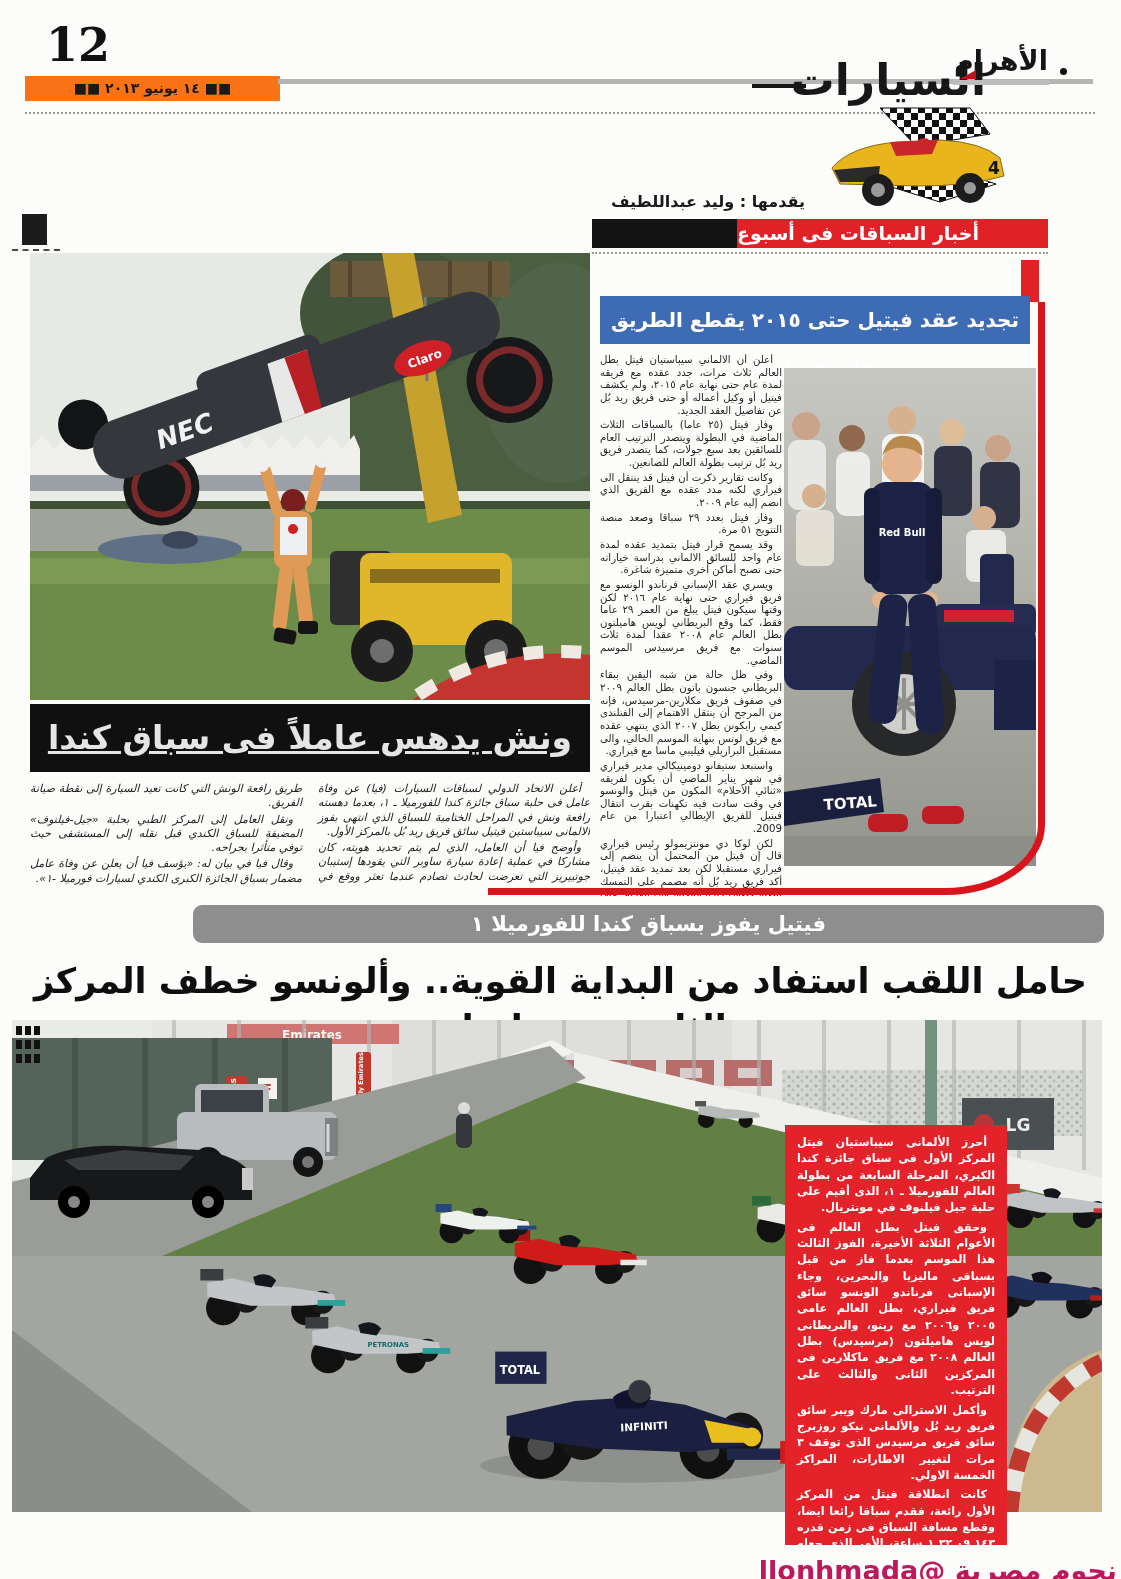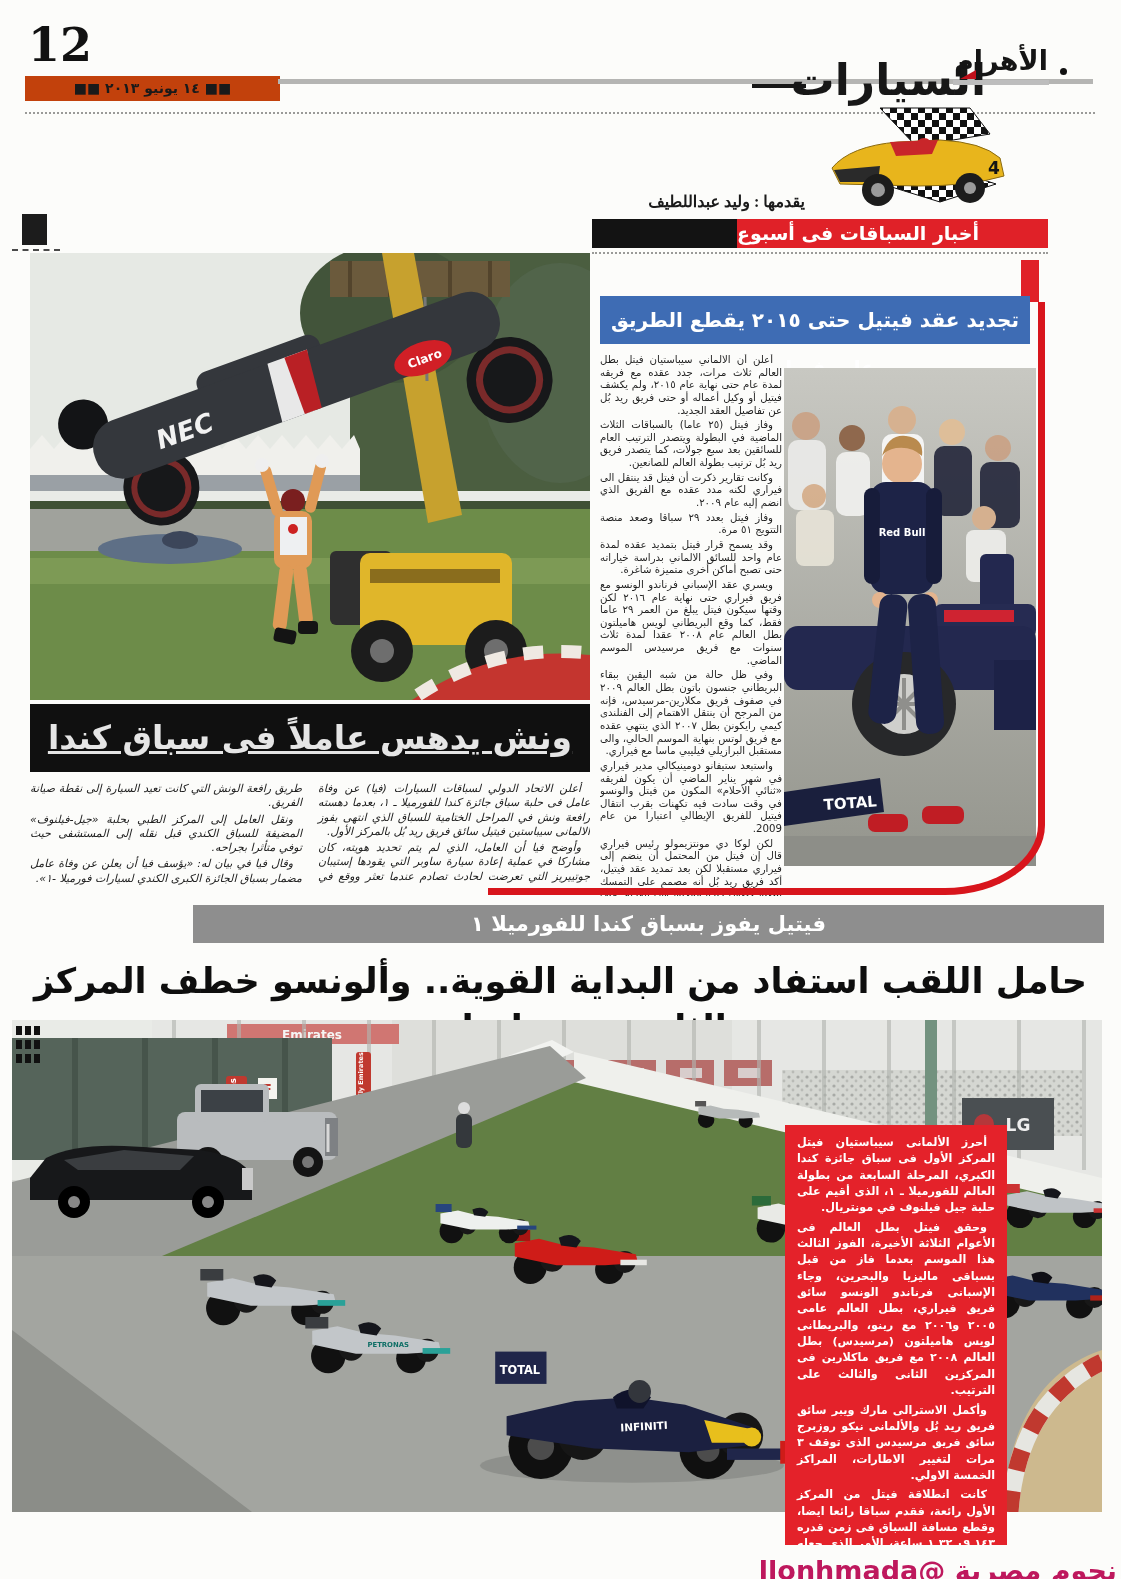--- a/index.html
+++ b/index.html
@@ -1,35 +1,35 @@
 <!DOCTYPE html>
 <html lang="ar"><head>
 <meta charset="utf-8">
 <style>
   html,body{margin:0;padding:0;background:#e9e9e9;}
   *{box-sizing:border-box;}
   #page{position:relative;width:1121px;height:1579px;margin:0 auto;background:#fcfcfa;
         font-family:"DejaVu Sans",sans-serif;overflow:hidden;color:#1a1a1a;}
   .abs{position:absolute;}
   
-  .pagenum{left:28px;top:18px;font-family:"DejaVu Serif",serif;font-size:46px;font-weight:bold;color:#111;}
-  .datebox{left:25px;top:76px;width:255px;height:25px;background:#c2410c;text-align:center;
+  .pagenum{left:46px;top:18px;font-family:"DejaVu Serif",serif;font-size:46px;font-weight:bold;color:#111;}
+  .datebox{left:25px;top:76px;width:255px;height:25px;background:#f97316;text-align:center;
            line-height:25px;font-size:14px;font-weight:bold;direction:rtl;}
   .grayrule{left:278px;top:79px;width:815px;height:5px;background:#b5b5b3;}
   .dotted{border-top:2px dotted #9a9a98;height:0;}
   .masthead{left:828px;top:50px;width:158px;height:60px;font-size:44px;font-weight:bold;
             color:#171717;text-align:center;direction:rtl;letter-spacing:-2px;line-height:60px;}
   .ahram{left:953px;top:44px;width:96px;font-size:27px;font-weight:bold;color:#151515;
          text-align:center;direction:rtl;line-height:34px;}
   .ahram-accent{left:960px;top:70px;width:0;height:0;border-left:16px solid transparent;
                 border-bottom:9px solid #c1121c;}
   .ahram-underline{left:953px;top:80px;width:96px;height:5px;background:#bdbdbd;}
   .blackdash{left:752px;top:84px;width:54px;height:4px;background:#161616;}
   .blackdot{left:1060px;top:68px;width:7px;height:7px;border-radius:50%;background:#111;}
-  .presenter{left:605px;top:192px;width:200px;font-size:16px;font-weight:bold;direction:rtl;text-align:right;font-family:Liberation Serif, serif;}
+  .presenter{left:605px;top:192px;width:200px;font-size:16px;font-weight:bold;direction:rtl;text-align:right;}
   .banner-black{left:592px;top:219px;width:145px;height:29px;background:#131313;}
   .banner-red{left:737px;top:219px;width:311px;height:29px;background:#e02128;color:#fff;
               font-size:19px;font-weight:bold;text-align:left;line-height:29px;direction:rtl;}
   .corner-sq{left:22px;top:214px;width:25px;height:31px;background:#1c1c1c;}
   .corner-dash{left:12px;top:249px;width:48px;border-top:2px dashed #4a4a4a;height:0;}
   
   .photo{overflow:hidden;background:#d8dad5;}
   
   .caption-box{left:30px;top:704px;width:560px;height:68px;background:#101010;color:#e5e5e5;
                font-size:33px;font-weight:bold;text-align:center;line-height:68px;direction:rtl;text-decoration:underline;}
@@ -40,21 +40,21 @@
   .red-tab{left:1021px;top:260px;width:18px;height:42px;background:#e02128;}
   .blue-head{left:600px;top:296px;width:430px;height:48px;background:#3e6cb4;color:#fff;
              font-size:20px;font-weight:bold;text-align:center;line-height:48px;direction:rtl;letter-spacing:-0.3px;}
   .article-col{left:600px;top:354px;width:182px;height:542px;direction:rtl;font-size:10.2px;
                line-height:1.24;text-align:justify;color:#1f1f1f;overflow:hidden;}
   .article-col p{margin:0 0 2px 0;text-indent:9px;}
   .red-frame{left:488px;top:302px;width:557px;height:593px;border-right:7px solid #d8151c;
              border-bottom:7px solid #d8151c;border-bottom-right-radius:100px 70px;}
   
   .gray-band{left:193px;top:905px;width:911px;height:38px;background:#8e8e8e;color:#fff;
-             font-size:21px;font-weight:bold;text-align:center;line-height:38px;direction:rtl;}
+             font-size:21px;font-weight:bold;text-align:center;line-height:38px;direction:rtl;border-radius:9px;}
   .big-head{left:20px;top:946px;width:1081px;font-size:35px;font-weight:bold;color:#0e0e0e;
             text-align:center;direction:rtl;letter-spacing:-1px;line-height:1.35;margin-top:12px;}
   
   .red-box{left:785px;top:1125px;width:222px;height:420px;background:#e4222a;color:#fff;
            padding:10px 12px;direction:rtl;font-size:11.2px;font-weight:bold;line-height:1.46;
            text-align:justify;overflow:hidden;}
   .red-box p{margin:0 0 3px 0;text-indent:8px;}
   .watermark{right:4px;top:1538px;font-size:27px;font-weight:bold;color:#be185d;direction:rtl;margin-top:17px;}
   svg text{font-family:"DejaVu Sans",sans-serif;}
 </style>

